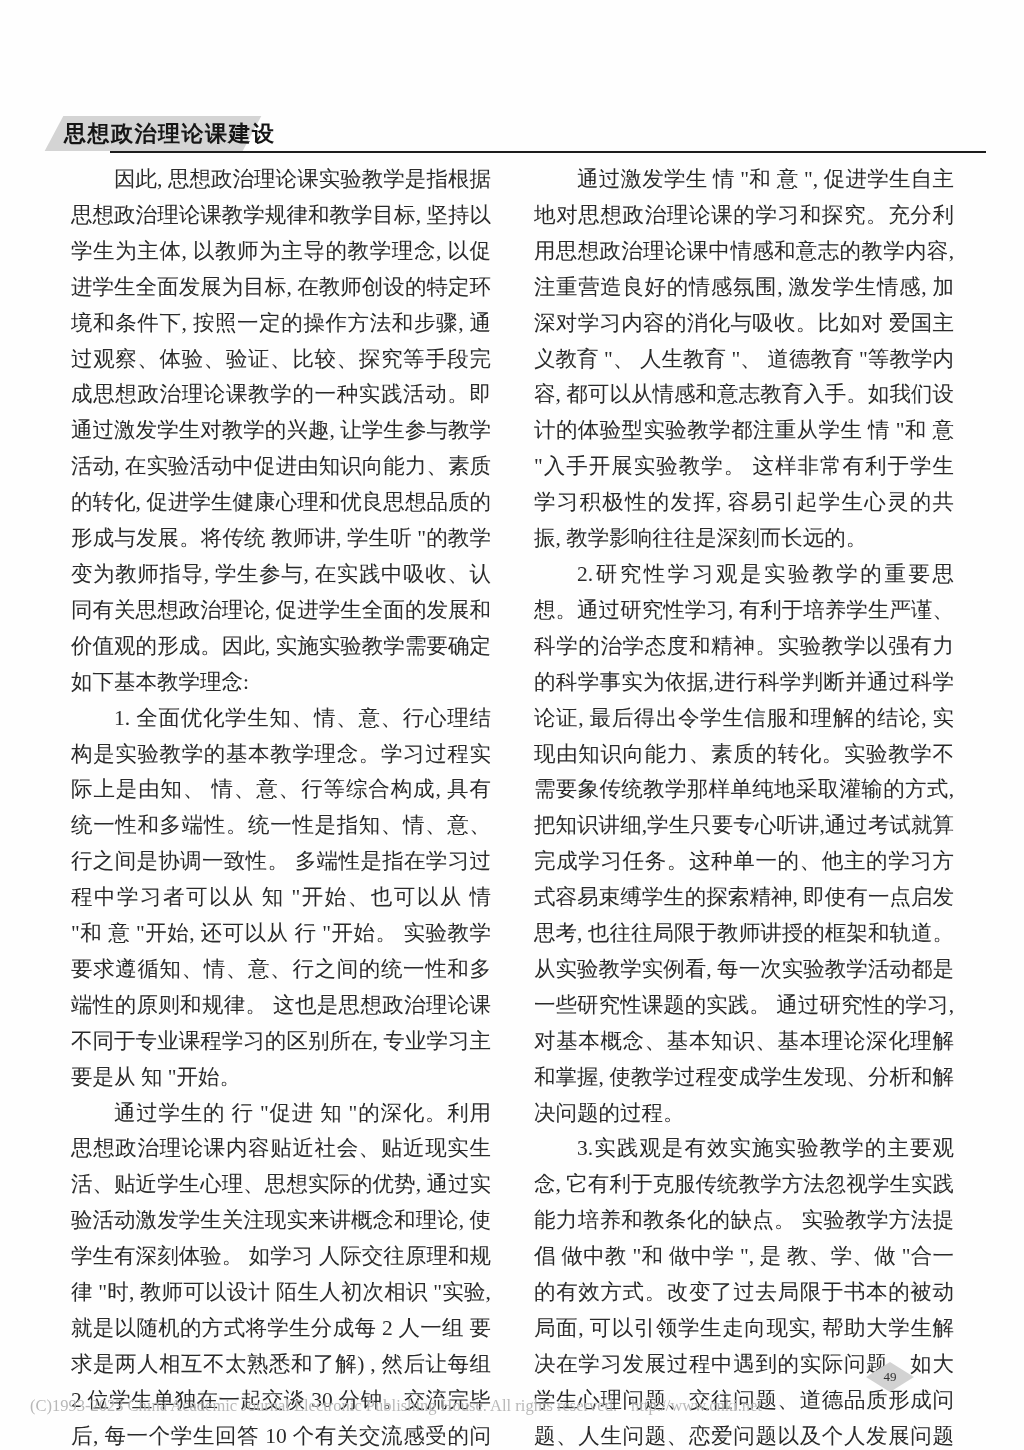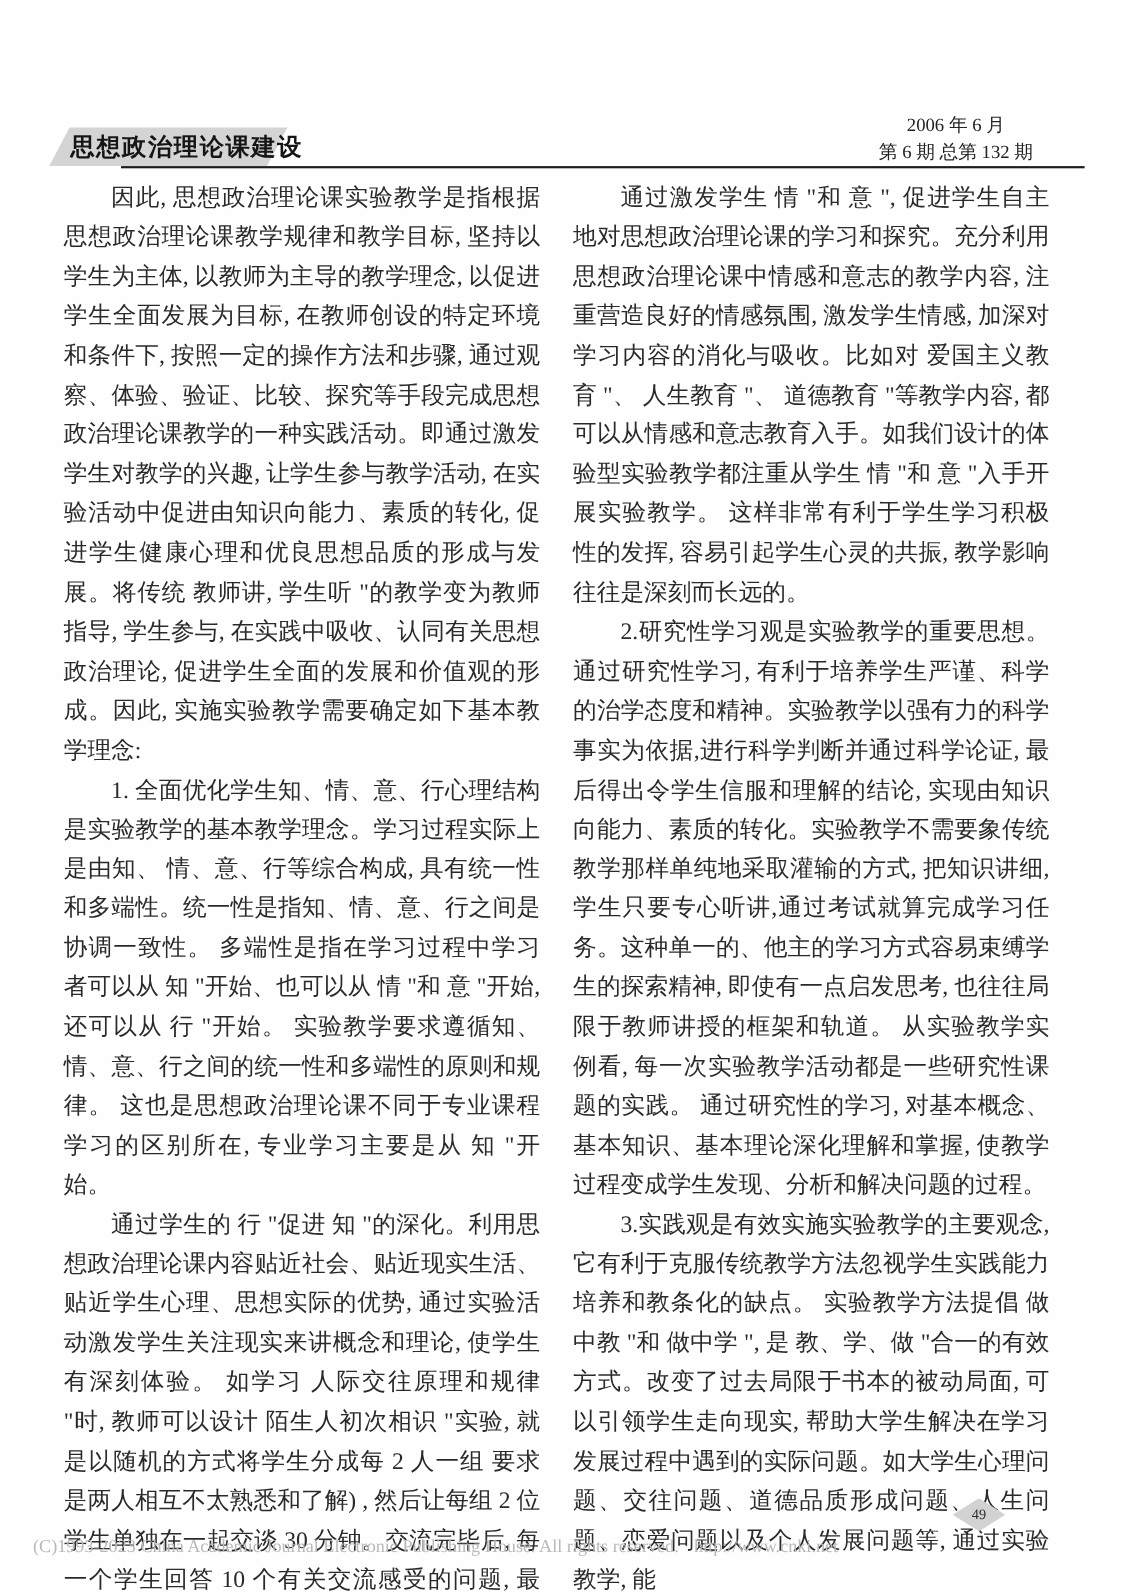--- a/index.html
+++ b/index.html
@@ -39,21 +39,21 @@
   }
   
   .column {
     position:absolute; top:162px; width:433px;
     font-size:21.5px; line-height:35.9px;
     color:#2a2a2a; text-align:justify;
   }
   .col-left  { left:58px; }
   .col-right { left:521px; }
   .column p { margin:0; padding:0; }
-  .column p.indent { text-indent:2em; }
+  .column p.indent { text-indent:2em;margin-left:13px; }
   
   .page-num-diamond {
     position:absolute; left:866px; top:1362px;
     width:48px; height:30px;
     background:#d2d2d2;
     clip-path:polygon(50% 0, 100% 50%, 50% 100%, 0 50%);
     display:flex; align-items:center; justify-content:center;
   }
   .page-num-text {
     font-size:13px; color:#2f2f2f; font-family:"Liberation Serif", serif;
@@ -67,24 +67,20 @@
   .footer .url { margin-left:14px; }
 </style>
 </head>
 <body>
 
 <div class="page">
 
   <div class="banner-bg"></div>
   <div class="banner-text">思想政治理论课建设</div>
 
-  <div class="header-right">
-    <div>2006 年 6 月</div>
-    <div>第 6 期  总第 132 期</div>
-  </div>
 
   <div class="header-rule"></div>
 
   <div class="column col-left">
       <p class="indent">因此, 思想政治理论课实验教学是指根据思想政治理论课教学规律和教学目标,  坚持以学生为主体, 以教师为主导的教学理念, 以促进学生全面发展为目标, 在教师创设的特定环境和条件下, 按照一定的操作方法和步骤, 通过观察、体验、验证、比较、探究等手段完成思想政治理论课教学的一种实践活动。即通过激发学生对教学的兴趣, 让学生参与教学活动, 在实验活动中促进由知识向能力、素质的转化, 促进学生健康心理和优良思想品质的形成与发展。将传统 教师讲, 学生听 "的教学变为教师指导, 学生参与, 在实践中吸收、认同有关思想政治理论, 促进学生全面的发展和价值观的形成。因此, 实施实验教学需要确定如下基本教学理念:</p>
       <p class="indent">1.  全面优化学生知、情、意、行心理结构是实验教学的基本教学理念。学习过程实际上是由知、 情、意、行等综合构成, 具有统一性和多端性。统一性是指知、情、意、行之间是协调一致性。 多端性是指在学习过程中学习者可以从 知 "开始、也可以从 情 "和 意 "开始, 还可以从 行 "开始。 实验教学要求遵循知、情、意、行之间的统一性和多端性的原则和规律。 这也是思想政治理论课不同于专业课程学习的区别所在, 专业学习主要是从 知 "开始。</p>
       <p class="indent">通过学生的 行 "促进 知 "的深化。利用思想政治理论课内容贴近社会、贴近现实生活、贴近学生心理、思想实际的优势, 通过实验活动激发学生关注现实来讲概念和理论, 使学生有深刻体验。 如学习 人际交往原理和规律 "时, 教师可以设计 陌生人初次相识 "实验, 就是以随机的方式将学生分成每 2 人一组  要求是两人相互不太熟悉和了解) ,  然后让每组 2 位学生单独在一起交谈 30 分钟。交流完毕后, 每一个学生回答 10 个有关交流感受的问题, 最后, 进行自我总结交</p>
     </div>
   <div class="column col-right">
       <p class="indent">通过激发学生  情 "和  意 ", 促进学生自主地对思想政治理论课的学习和探究。充分利用思想政治理论课中情感和意志的教学内容, 注重营造良好的情感氛围, 激发学生情感, 加深对学习内容的消化与吸收。比如对  爱国主义教育 "、 人生教育 "、 道德教育 "等教学内容, 都可以从情感和意志教育入手。如我们设计的体验型实验教学都注重从学生  情 "和  意 "入手开展实验教学。 这样非常有利于学生学习积极性的发挥, 容易引起学生心灵的共振, 教学影响往往是深刻而长远的。</p>

